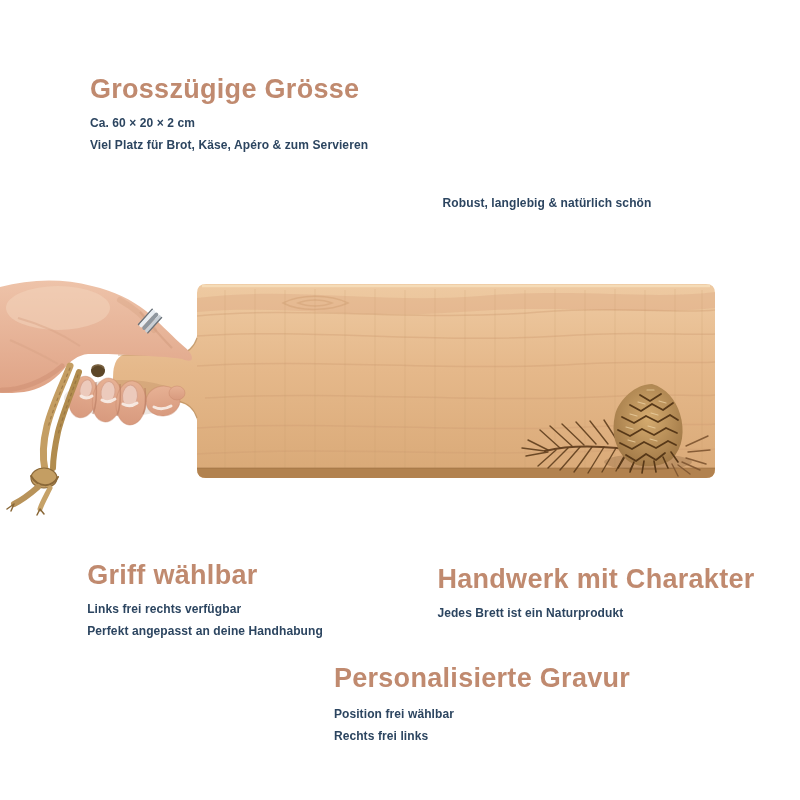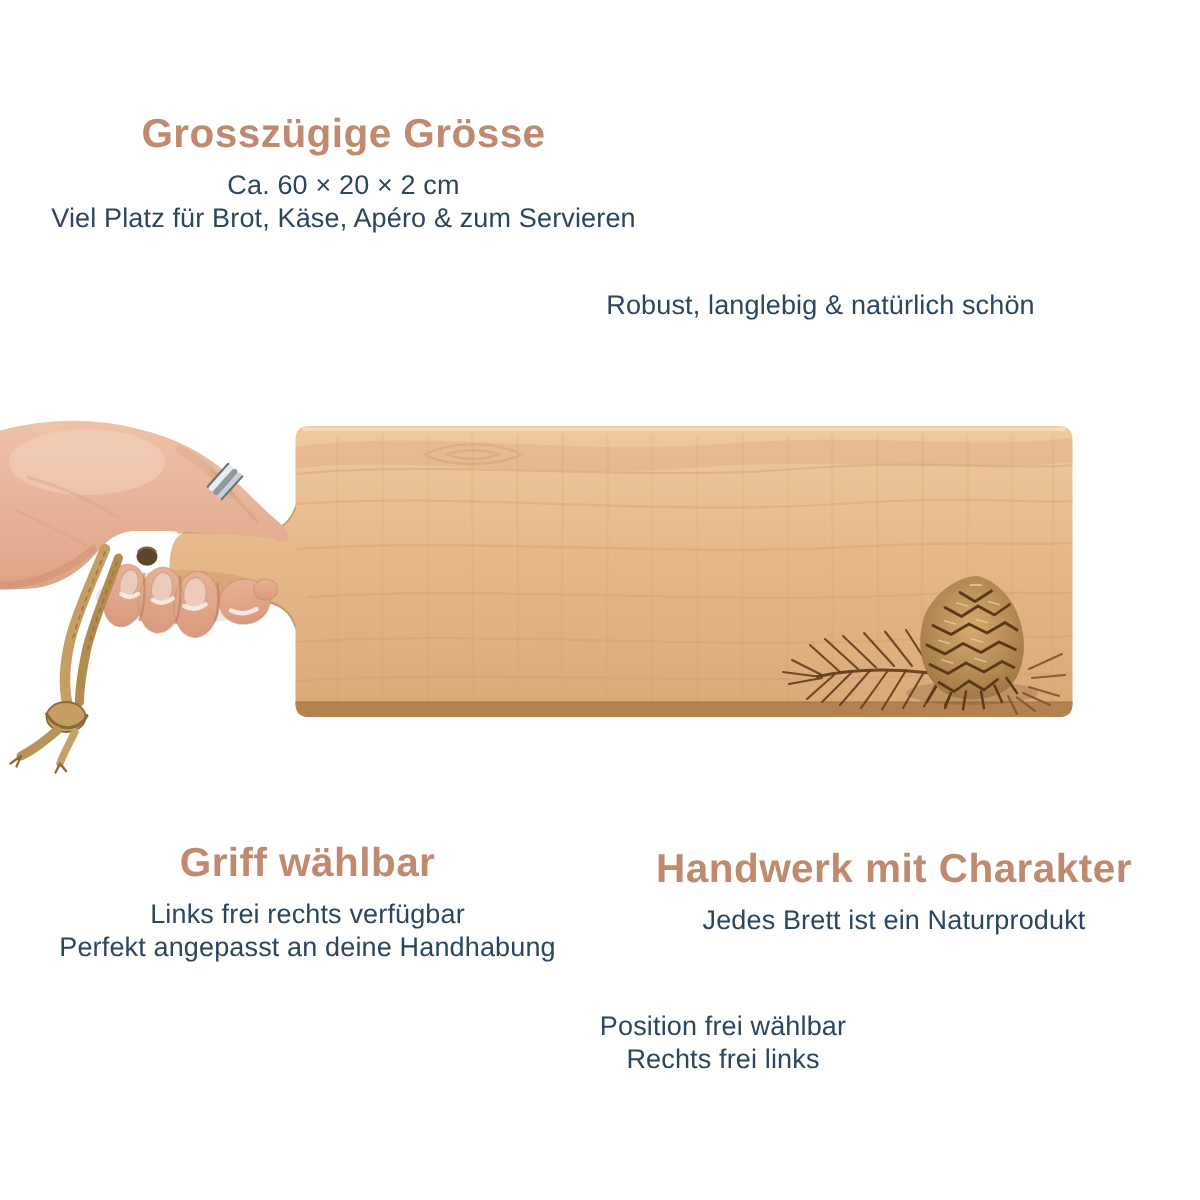--- a/index.html
+++ b/index.html
@@ -3,31 +3,31 @@
 <meta charset="utf-8">
 <style>
   html,body{margin:0;padding:0;}
   body{
     width:800px;height:800px;position:relative;overflow:hidden;
     background:#ffffff;
     font-family:"Liberation Sans","DejaVu Sans",sans-serif;
   }
   .feature{
     position:absolute;transform:translateX(-50%);
-    text-align:center;white-space:nowrap;
+    text-align:left;white-space:nowrap;
   }
   .feature h2{
     margin:0 0 8px 0;
     font-size:27px;line-height:30px;font-weight:700;
     letter-spacing:.3px;
     color:var(--heading,#c08a6f);
   }
   .feature p{
     margin:0;
-    font-size:18px;line-height:22px;font-weight:400;
+    font-size:12px;line-height:22px;font-weight:700;
     letter-spacing:.1px;
     color:var(--body-text,#2c4560);
   }
   #feature-size{left:229px;top:74px;}
   #feature-wood{left:547px;top:192px;}
   #feature-handle{left:205px;top:560px;}
   #feature-craft{left:596px;top:564px;}
   #feature-engraving{left:482px;top:663px;}
   #feature-engraving p.first{margin-top:10px;}
   #photo{position:absolute;left:0;top:0;width:800px;height:800px;}
@@ -50,20 +50,21 @@
   <p>Links frei rechts verfügbar</p>
   <p>Perfekt angepasst an deine Handhabung</p>
 </div>
 
 <div class="feature" id="feature-craft">
   <h2>Handwerk mit Charakter</h2>
   <p>Jedes Brett ist ein Naturprodukt</p>
 </div>
 
 <div class="feature" id="feature-engraving">
+  <h2>Personalisierte Gravur</h2>
   <p class="first">Position frei wählbar</p>
   <p>Rechts frei links</p>
 </div>
 
 <svg id="photo" viewBox="0 0 800 800" aria-hidden="true">
   <defs>
     <linearGradient id="woodGrad" x1="0" y1="0" x2="0" y2="1">
       <stop offset="0" stop-color="var(--wood-light,#eecaa2)"></stop>
       <stop offset="0.45" stop-color="var(--wood-mid,#e5b88a)"></stop>
       <stop offset="1" stop-color="var(--wood-dark,#d9a977)"></stop>

